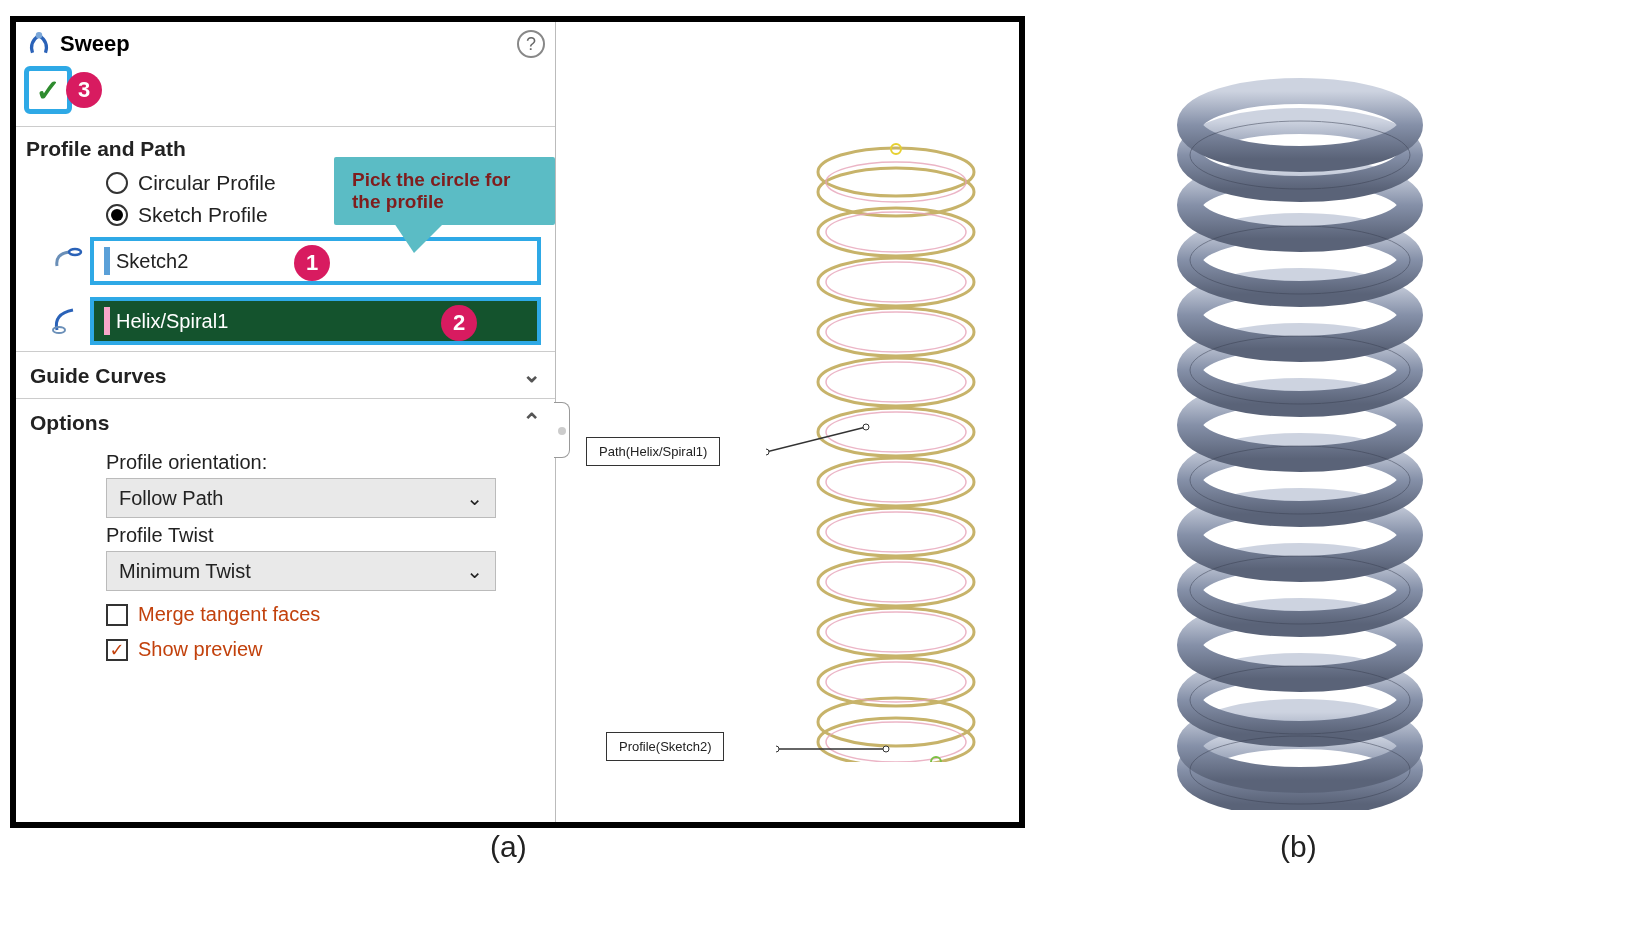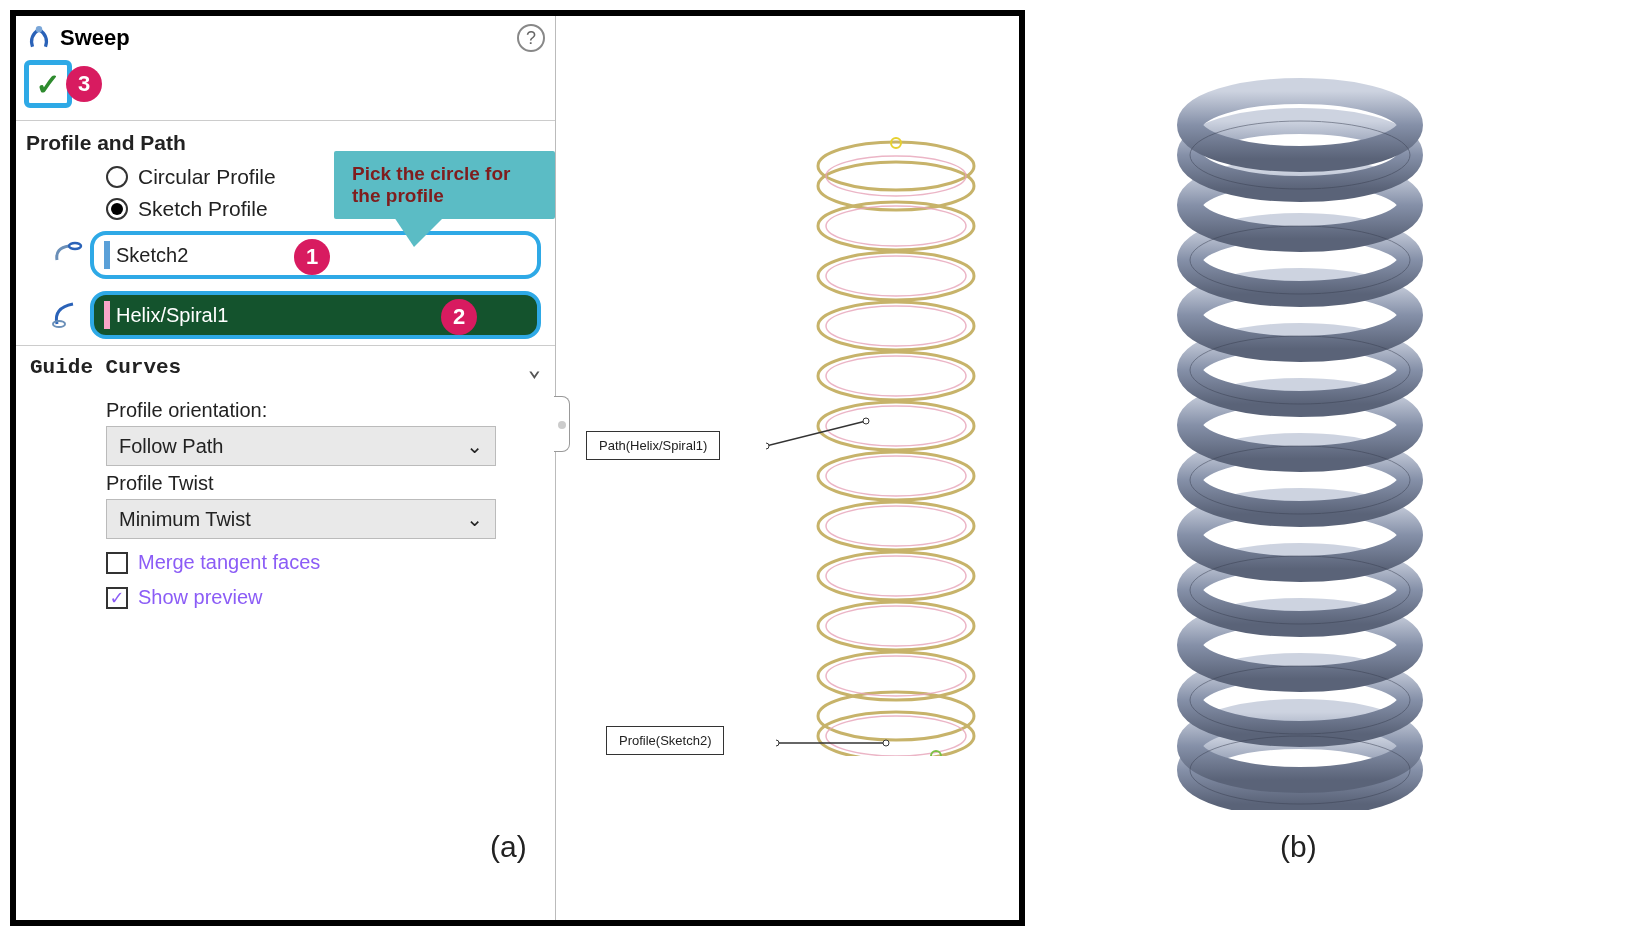--- a/index.html
+++ b/index.html
@@ -8,23 +8,23 @@
     padding: 20px;
     font-family: "Segoe UI", Arial, sans-serif;
     background: #fff;
     width: 1650px;
     height: 951px;
     position: relative;
   }
   .leftbox {
     position: absolute;
     left: 10px;
-    top: 10px;
+    top: 16px;
     width: 1015px;
-    height: 916px;
+    height: 812px;
     border: 6px solid #000;
     background: #fff;
   }
   .panel {
     position: absolute;
     left: 0;
     top: 0;
     width: 540px;
     height: 100%;
     border-right: 1px solid #bbb;
@@ -128,21 +128,21 @@
   }
   .field-icon {
     width: 44px;
     display: flex;
     justify-content: center;
   }
   .sel-box {
     flex: 1;
     height: 48px;
     border: 4px solid #2ea9e6;
-    border-radius: 16px;
+    border-radius: 0;
     display: flex;
     align-items: center;
     padding-left: 10px;
     font-size: 20px;
     position: relative;
     background: #fff;
     color: #222;
   }
   .sel-box .bar {
     width: 6px; height: 70%;
@@ -163,29 +163,28 @@
     background: #d81b60;
     color: #fff;
     font-weight: bold;
     font-size: 22px;
     display: flex;
     align-items: center;
     justify-content: center;
   }
   .section-header {
     display: flex;
-    align-items: flex-start;
+    align-items: flex-end;
     justify-content: space-between;
     padding: 10px 14px;
     border-top: 1px solid #ccc;
     font-weight: bold;
     font-size: 21px;
     color: #222;
     cursor: pointer;
-    font-family: Liberation Mono, monospace;
   }
   .chev {
     font-size: 22px;
     color: #555;
   }
   .opt-body {
     padding: 0 14px 10px 90px;
   }
   .opt-label {
     font-size: 20px;
@@ -204,21 +203,21 @@
     justify-content: space-between;
     padding: 0 12px;
     font-size: 20px;
     color: #222;
     cursor: pointer;
   }
   .check-row {
     display: flex;
     align-items: center;
     font-size: 20px;
-    color: #8b5cf6;
+    color: #c2410c;
     margin-top: 12px;
   }
   .checkbox {
     width: 22px; height: 22px;
     border: 2px solid #333;
     margin-right: 10px;
     display: flex;
     align-items: center;
     justify-content: center;
     font-size: 18px;
@@ -371,20 +370,24 @@
           <span>2</span>
         </div>
       </div>
     </div>
 
     <div class="section-header">
       <span>Guide Curves</span>
       <span class="chev">⌄</span>
     </div>
 
+    <div class="section-header">
+      <span>Options</span>
+      <span class="chev">⌃</span>
+    </div>
 
     <div class="opt-body">
       <div class="opt-label">Profile orientation:</div>
       <div class="dropdown">
         <span>Follow Path</span>
         <span>⌄</span>
       </div>
 
       <div class="opt-label">Profile Twist</div>
       <div class="dropdown">

